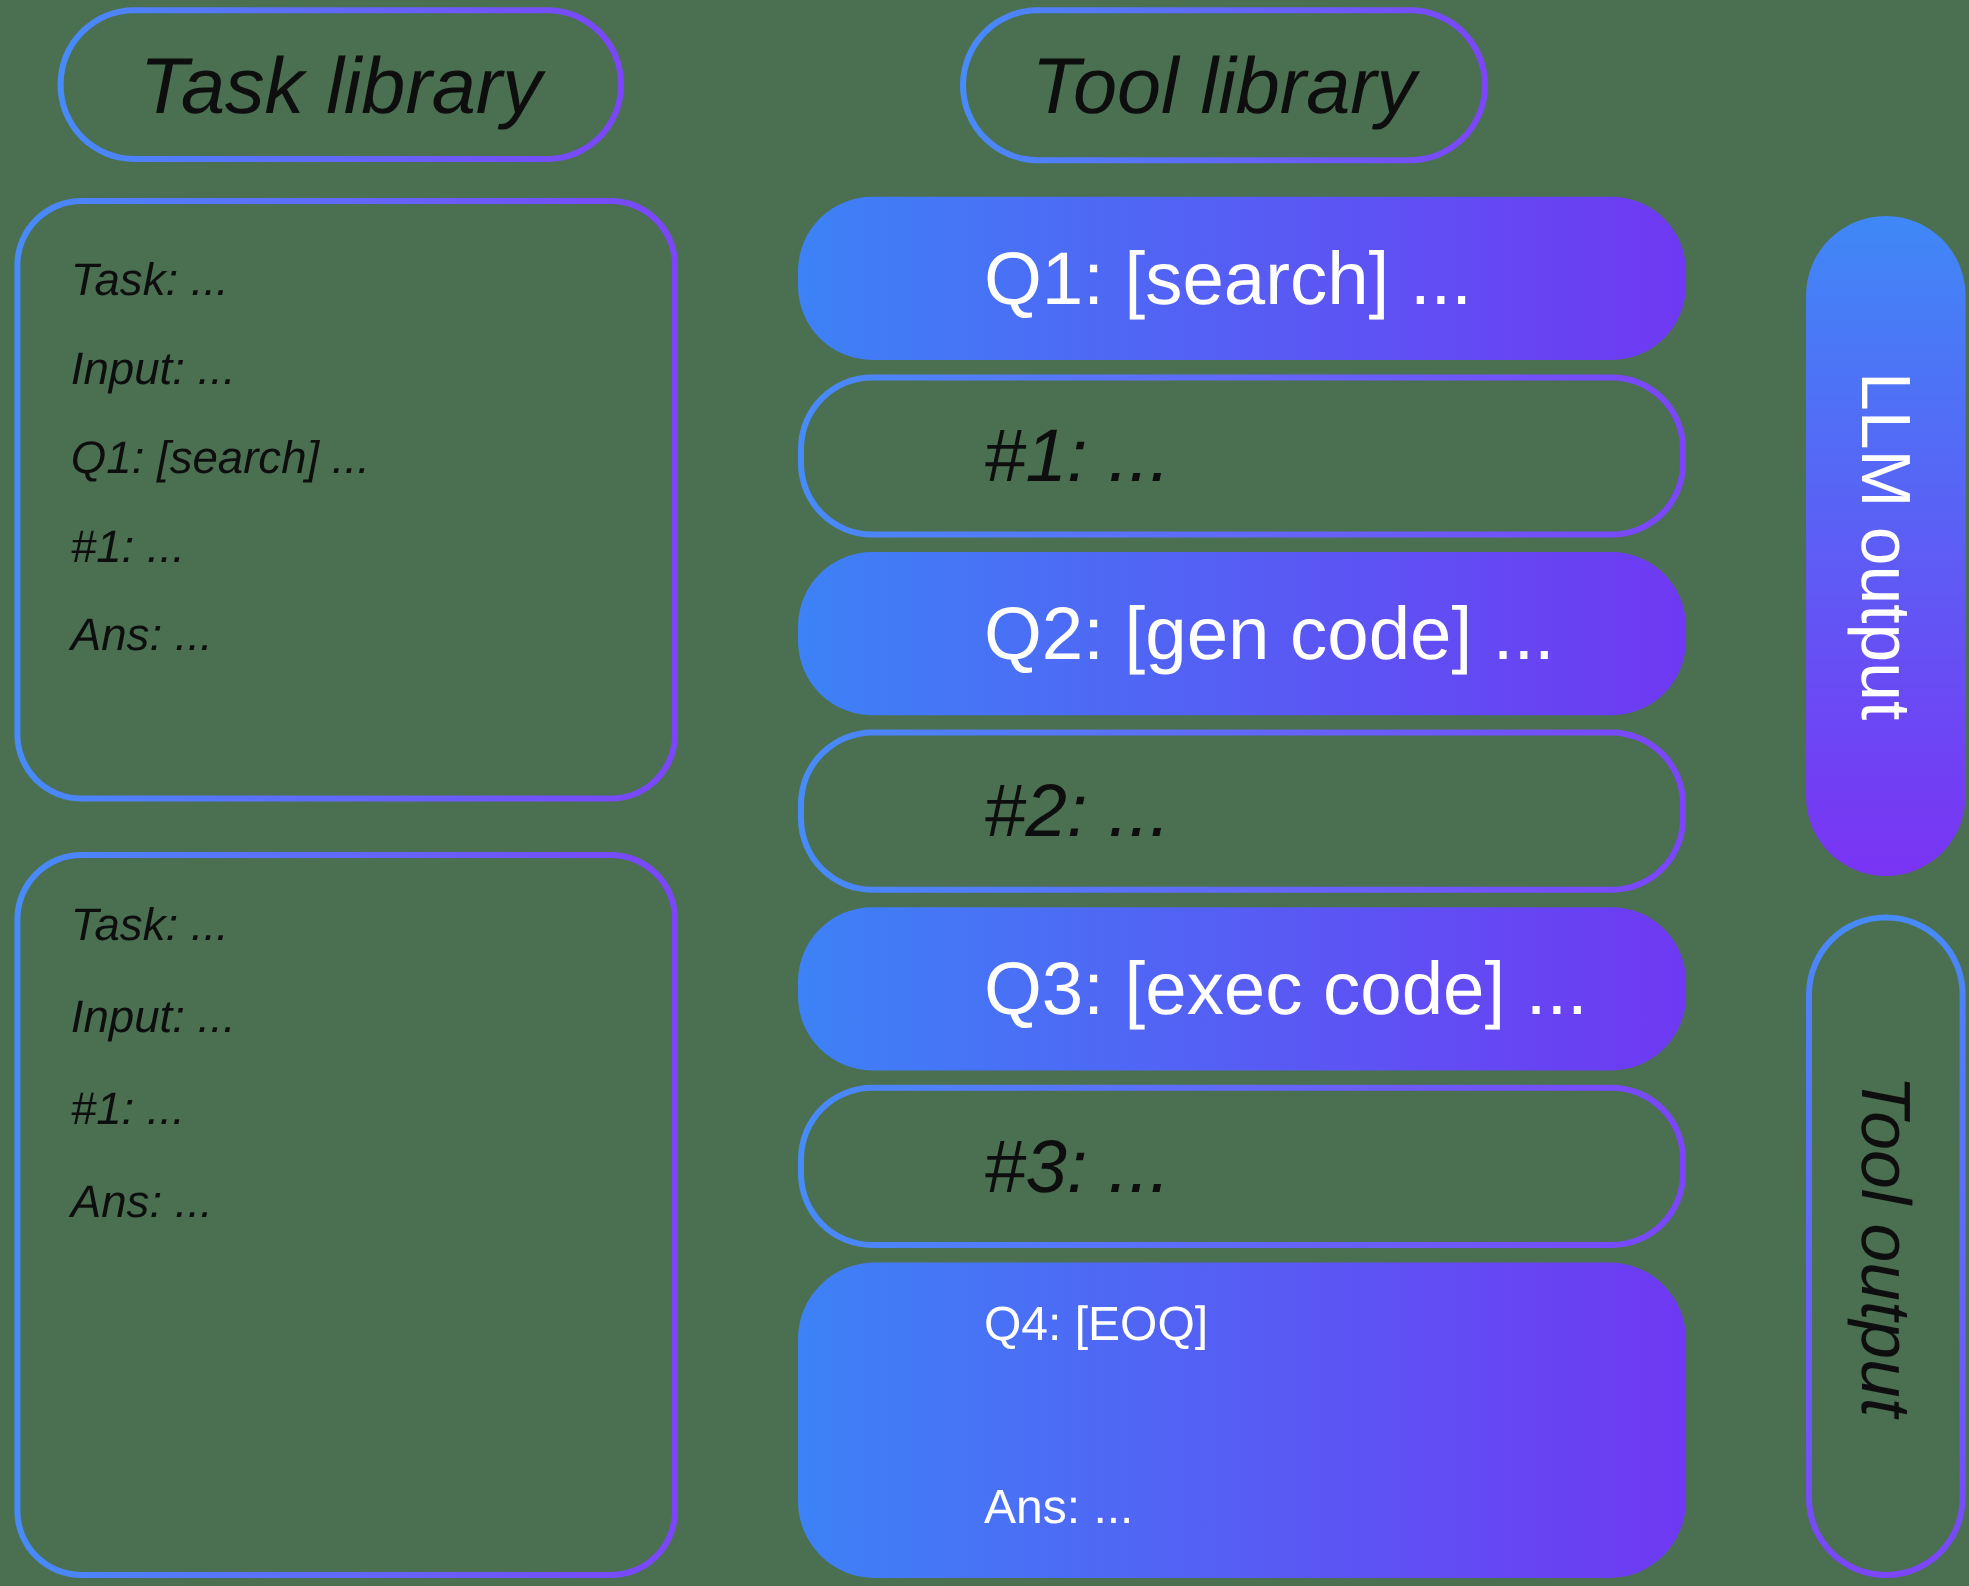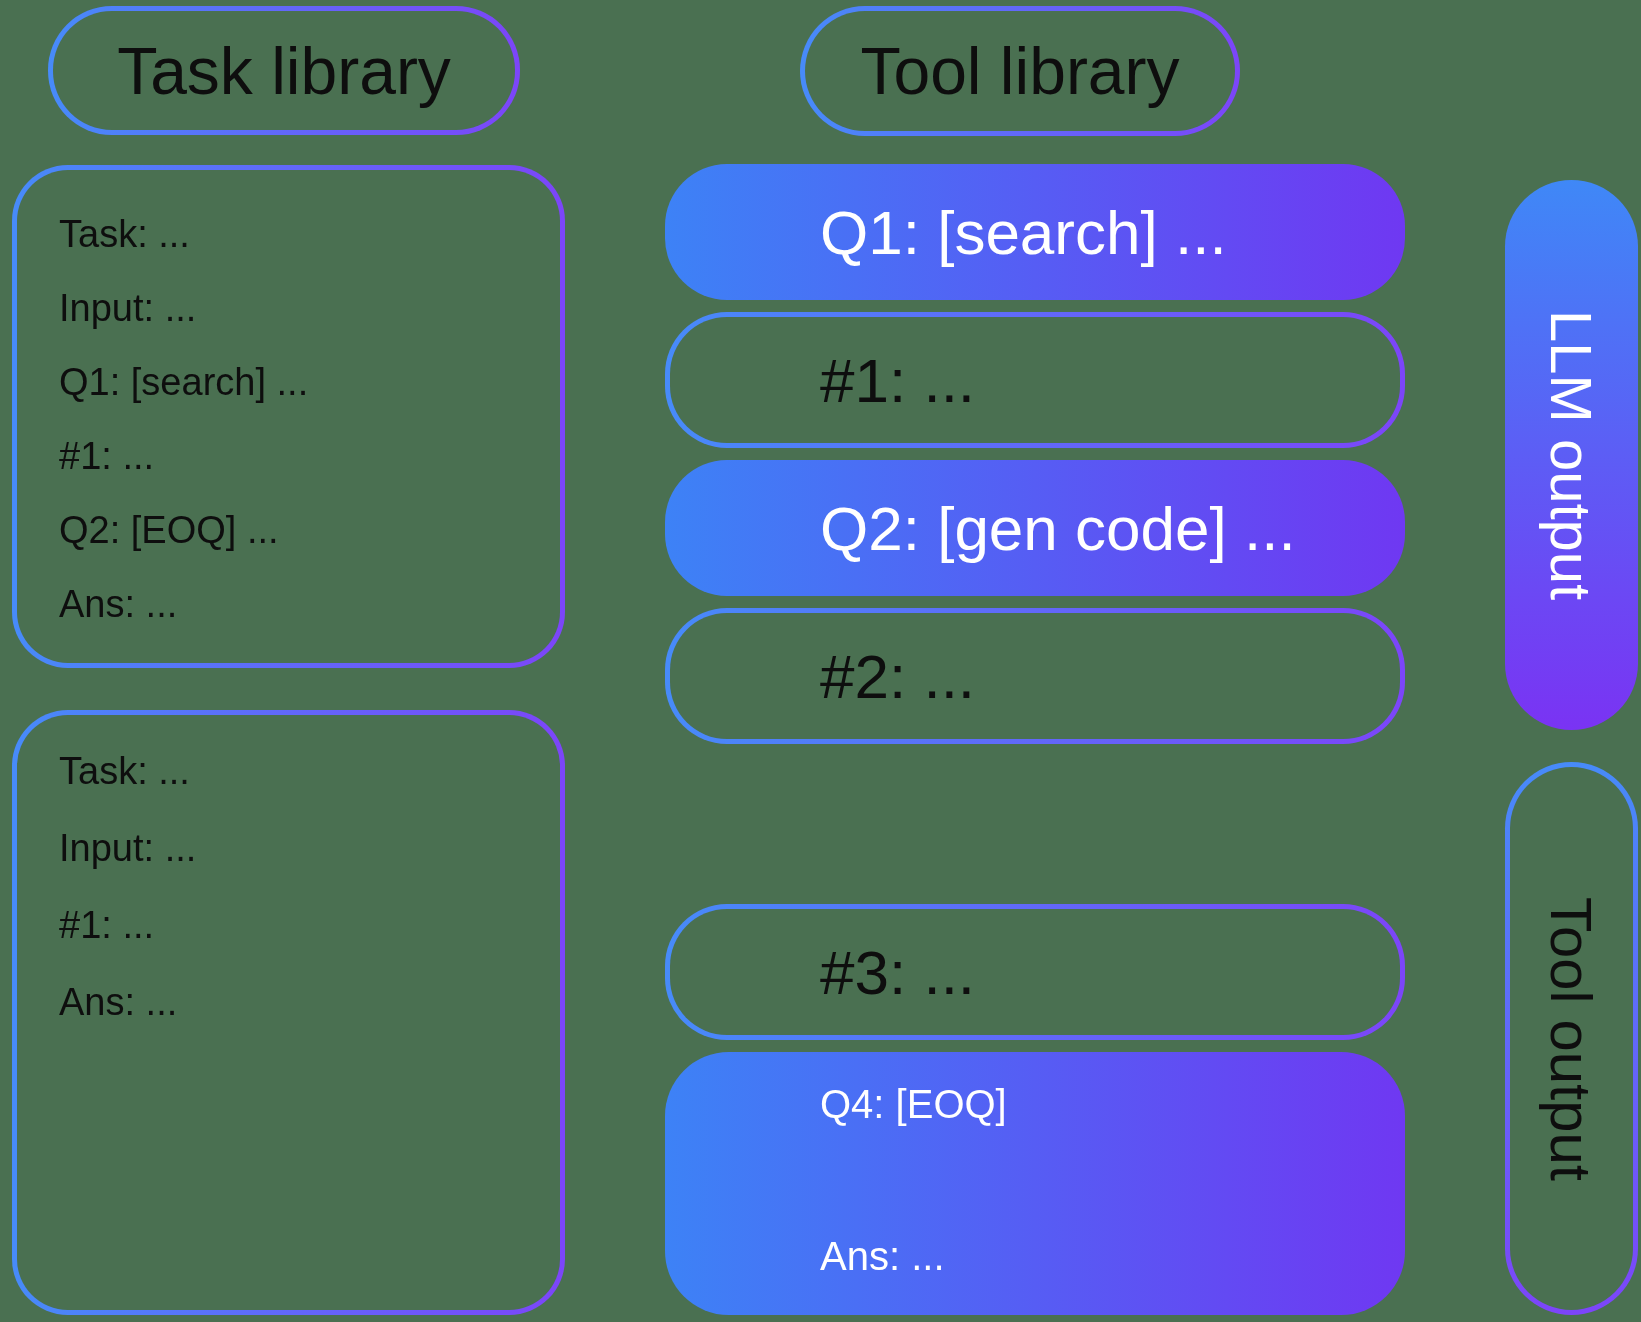--- a/index.html
+++ b/index.html
@@ -21,20 +21,21 @@
     overflow:hidden;
     font-family:"Liberation Sans", sans-serif;
   }
   
   .gb{
     position:absolute;
     padding:5px;
     box-sizing:border-box;
     background:linear-gradient(90deg, var(--bblue), var(--bpurple));
     border-radius:var(--r,60px);
+    font-style:italic;
   }
   .gb.vert{background:linear-gradient(180deg, var(--bblue), var(--bpurple));}
   .gb > .in{
     width:100%;height:100%;
     box-sizing:border-box;
     background:var(--bg);
     border-radius:calc(var(--r,60px) - 5px);
   }
   
   .gf{
@@ -95,21 +96,20 @@
       <span>Task library</span>
     </div>
   </div>
 
   <div class="gb taskbox1">
     <div class="in lines">
       <div class="ln">Task: ...</div>
       <div class="ln">Input: ...</div>
       <div class="ln">Q1: [search] ...</div>
       <div class="ln">#1: ...</div>
-      <div class="ln">Q2: [EOQ] ...</div>
       <div class="ln">Ans: ...</div>
     </div>
   </div>
 
   <div class="gb taskbox2">
     <div class="in lines">
       <div class="ln">Task: ...</div>
       <div class="ln">Input: ...</div>
       <div class="ln">#1: ...</div>
       <div class="ln">Ans: ...</div>
@@ -135,20 +135,23 @@
   <div class="gf step q2">
     <span>Q2: [gen code] ...</span>
   </div>
 
   <div class="gb step h2">
     <div class="in">
       <span>#2: ...</span>
     </div>
   </div>
 
+  <div class="gf step q3">
+    <span>Q3: [exec code] ...</span>
+  </div>
 
   <div class="gb step h3">
     <div class="in">
       <span>#3: ...</span>
     </div>
   </div>
 
   <div class="gf q4">
     <span>Q4: [EOQ]</span>
     <span>Ans: ...</span>

